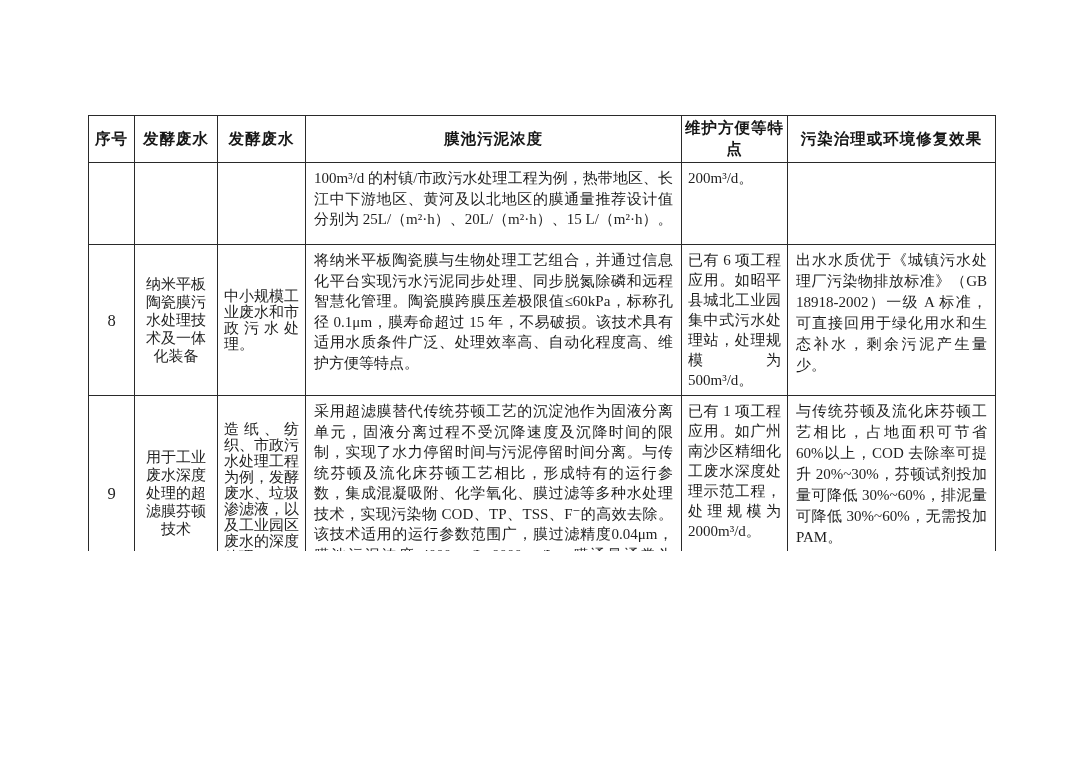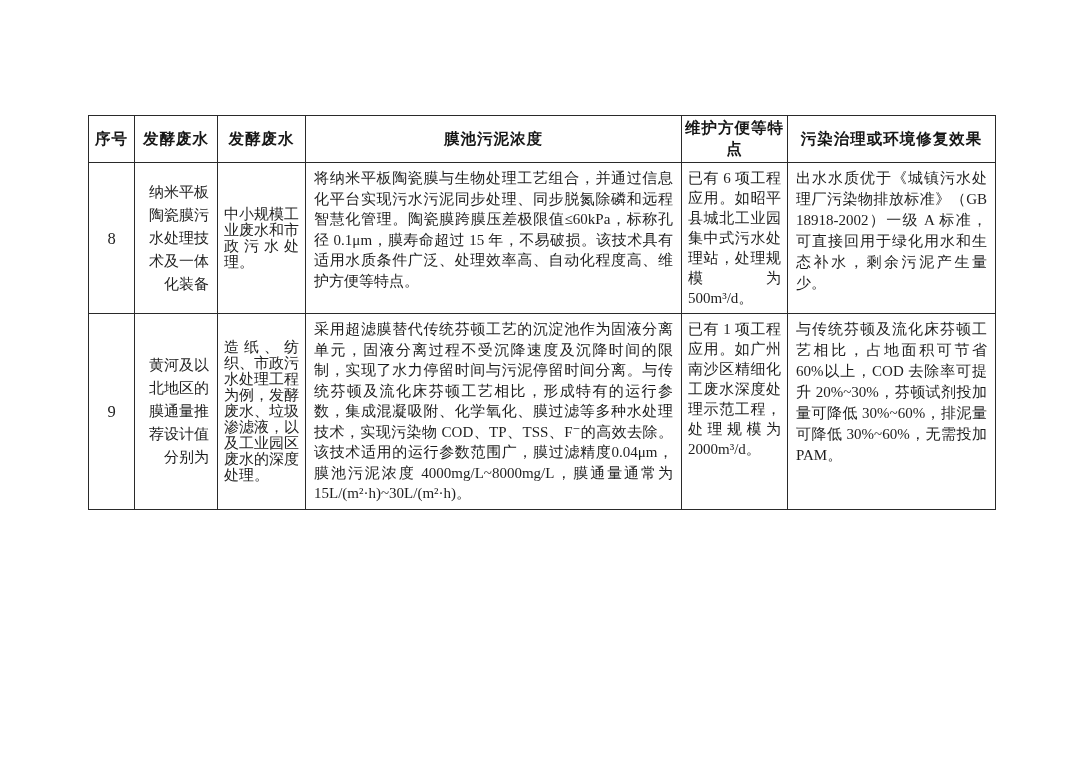--- a/index.html
+++ b/index.html
@@ -43,24 +43,24 @@
     text-align: justify;
     text-justify: inter-ideograph;
     overflow-wrap: break-word;
   }
   td.c-seq {
     text-align: center;
     vertical-align: middle;
     font-size: 16.5px;
   }
   td.c-name {
-    text-align: right;
+    text-align: center;
     vertical-align: middle;
     padding: 4px 8px;
-    line-height: 23px;
+    line-height: 18px;
   }
   td.c-scope {
     vertical-align: middle;
     padding: 4px 6px;
     line-height: 16px;
   }
   td.c-desc {
     vertical-align: top;
     padding: 5px 8px;
     line-height: 20.5px;
@@ -106,31 +106,39 @@
       <tr>
         <th>序号</th>
         <th>发酵废水</th>
         <th>发酵废水</th>
         <th>膜池污泥浓度</th>
         <th>维护方便等特点</th>
         <th>污染治理或环境修复效果</th>
       </tr>
     </thead>
     <tbody>
+      <tr class="r-cont">
+        <td class="c-seq"></td>
+        <td class="c-name"></td>
+        <td class="c-scope"></td>
+        <td class="c-desc">100m³/d 的村镇/市政污水处理工程为例，热带地区、长江中下游地区、黄河及以北地区的膜通量推荐设计值分别为 25L/（m²·h）、20L/（m²·h）、15 L/（m²·h）。</td>
+        <td class="c-app">200m³/d。</td>
+        <td class="c-effect"></td>
+      </tr>
       <tr class="r-eight">
         <td class="c-seq">8</td>
         <td class="c-name">纳米平板陶瓷膜污水处理技术及一体化装备</td>
         <td class="c-scope">中小规模工业废水和市政污水处理。</td>
         <td class="c-desc">将纳米平板陶瓷膜与生物处理工艺组合，并通过信息化平台实现污水污泥同步处理、同步脱氮除磷和远程智慧化管理。陶瓷膜跨膜压差极限值≤60kPa，标称孔径 0.1μm，膜寿命超过 15 年，不易破损。该技术具有适用水质条件广泛、处理效率高、自动化程度高、维护方便等特点。</td>
         <td class="c-app">已有 6 项工程应用。如昭平县城北工业园集中式污水处理站，处理规模为500m³/d。</td>
         <td class="c-effect">出水水质优于《城镇污水处理厂污染物排放标准》（GB 18918-2002）一级 A 标准，可直接回用于绿化用水和生态补水，剩余污泥产生量少。</td>
       </tr>
       <tr class="r-nine">
         <td class="c-seq">9</td>
-        <td class="c-name">黄河及以北地区的膜通量推荐设计值分别为</td>
+        <td class="c-name">用于工业废水深度处理的超滤膜芬顿技术</td>
         <td class="c-scope">造纸、纺织、市政污水处理工程为例，发酵废水、垃圾渗滤液，以及工业园区废水的深度处理。</td>
         <td class="c-desc">采用超滤膜替代传统芬顿工艺的沉淀池作为固液分离单元，固液分离过程不受沉降速度及沉降时间的限制，实现了水力停留时间与污泥停留时间分离。与传统芬顿及流化床芬顿工艺相比，形成特有的运行参数，集成混凝吸附、化学氧化、膜过滤等多种水处理技术，实现污染物 COD、TP、TSS、F⁻的高效去除。该技术适用的运行参数范围广，膜过滤精度0.04μm，膜池污泥浓度 4000mg/L~8000mg/L，膜通量通常为 15L/(m²·h)~30L/(m²·h)。</td>
         <td class="c-app">已有 1 项工程应用。如广州南沙区精细化工废水深度处理示范工程，处理规模为2000m³/d。</td>
         <td class="c-effect">与传统芬顿及流化床芬顿工艺相比，占地面积可节省60%以上，COD 去除率可提升 20%~30%，芬顿试剂投加量可降低 30%~60%，排泥量可降低 30%~60%，无需投加 PAM。</td>
       </tr>
     </tbody>
   </table>
 
   <div class="page-footer">— 4 —</div>
 

